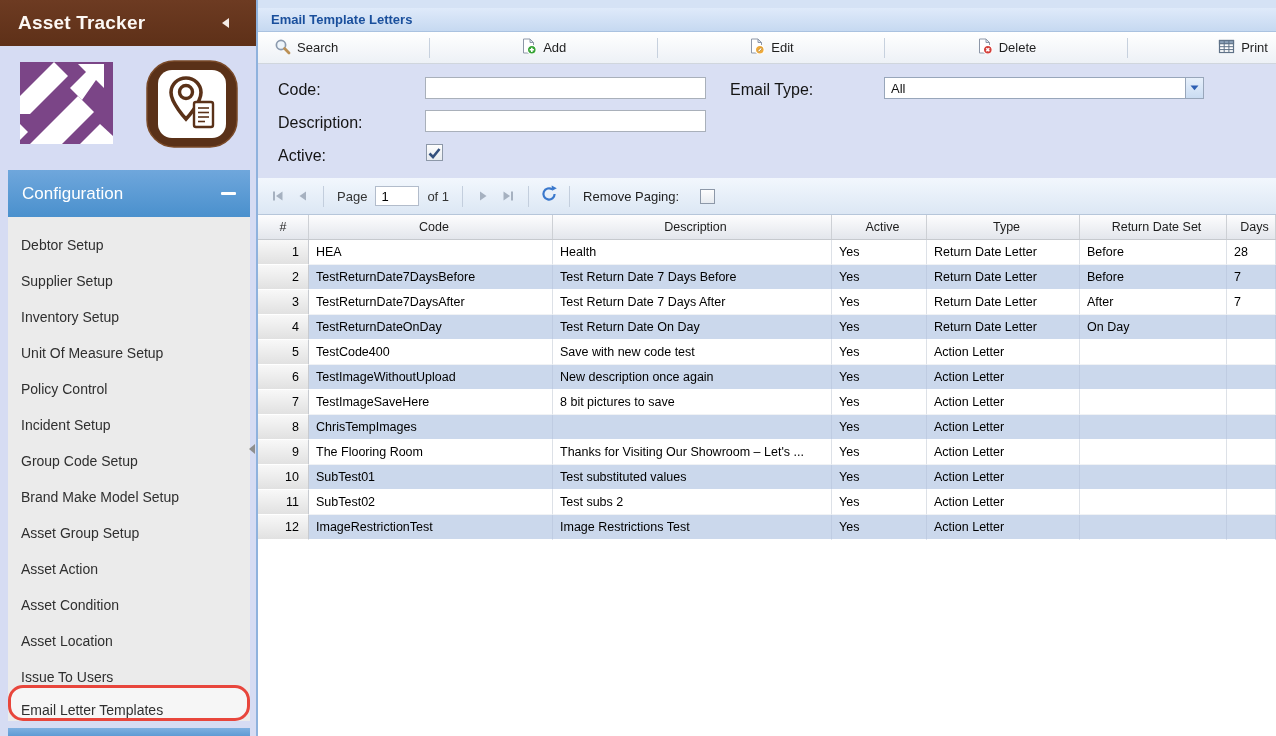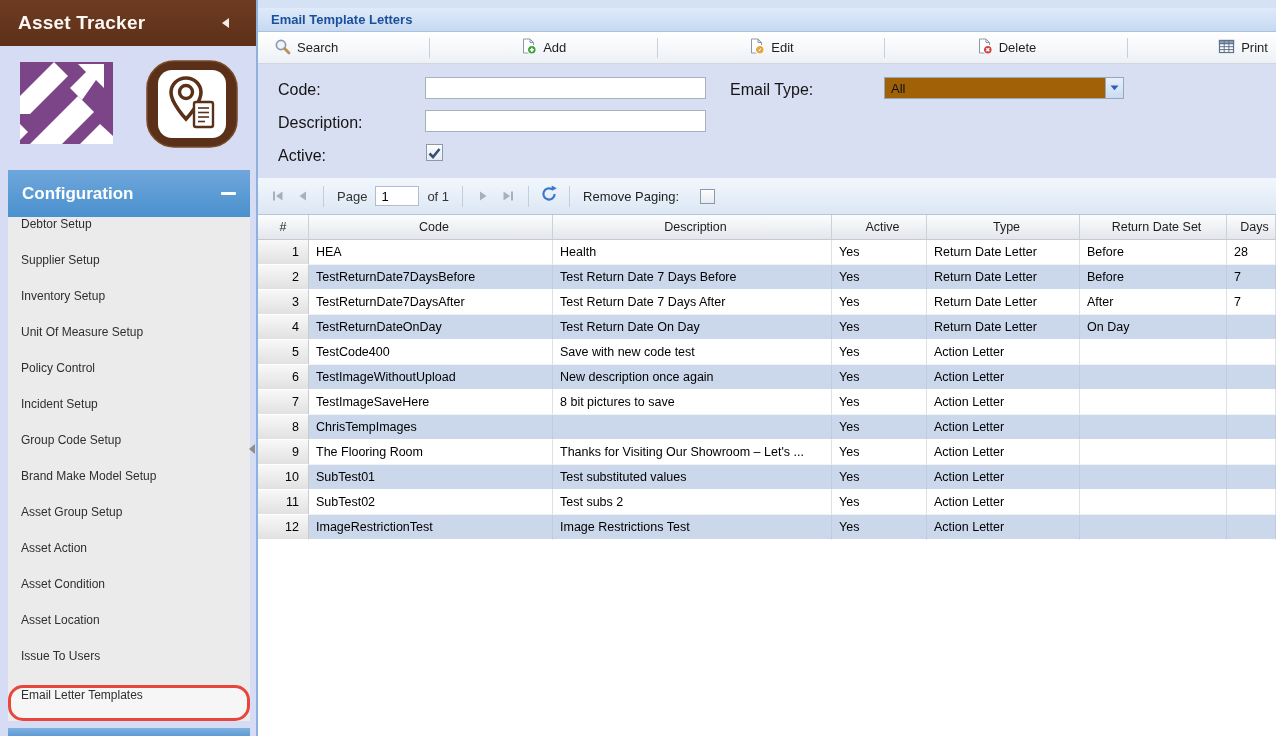--- a/index.html
+++ b/index.html
@@ -19,29 +19,29 @@
   }
   .app-title { color:#fdf8f4; font-size:19px; font-weight:600; letter-spacing:.2px; flex:1; }
   .collapse-arrow { margin-right:8px; display:flex; }
 
   .logo-purple { position:absolute; left:20px; top:62px; }
   .logo-round  { position:absolute; left:146px; top:60px; }
 
   .config-header {
     position:absolute; left:8px; top:170px; width:242px; height:47px;
     background:linear-gradient(var(--config_blue_top,#6fa7dc), var(--config_blue_bottom,#4a90cd));
-    color:#fff; font-size:17px; font-weight:bold;
+    color:#fff; font-size:17px; font-weight:normal;
     display:flex; align-items:center; justify-content:space-between; padding:0 14px;
   }
   .minus-bar { width:15px; height:3px; background:#fff; border-radius:1px; }
 
   .menu { position:absolute; left:8px; top:217px; width:242px; background:#ebebeb; }
   .menu-item {
-    height:36px; display:flex; align-items:flex-start; padding-left:13px;
-    font-size:12px; color:#2f2f2f;
+    height:36px; display:flex; align-items:flex-end; padding-left:13px;
+    font-size:14px; color:#2f2f2f;
   }
   .menu-item.selected {
     background:#f6f6f6; border:3px solid var(--highlight_red,#e8463c);
     border-radius:15px; padding-left:10px;
   }
   .next-strip {
     position:absolute; left:8px; top:728px; width:242px; height:8px;
     background:linear-gradient(#7fb0e0,#5e9bd4);
   }
 
@@ -83,22 +83,22 @@
   .inp-code { left:167px; top:13px; }
   .inp-desc { left:167px; top:46px; }
   .checkbox {
     width:17px; height:17px; background:linear-gradient(#fdfdfd,#e7ebf0);
     border:1px solid #8d98a8; display:flex; align-items:center; justify-content:center;
   }
   .checkbox .check { display:none; }
   .checkbox.checked .check { display:block; }
   .cb-active { position:absolute; left:168px; top:80px; }
   .select {
-    position:absolute; left:626px; top:13px; width:240px; height:22px;
-    background:#a16207; border:1px solid #98a6ba; display:flex;
+    position:absolute; left:626px; top:13px; width:320px; height:22px;
+    background:#ffffff; border:1px solid #98a6ba; display:flex;
   }
   .select-value { flex:1; font-size:13px; padding:3px 6px 0; color:#111; }
   .select-trigger {
     width:18px; background:linear-gradient(#e7f0fb,#cadcf2); border-left:1px solid #98a6ba;
     display:flex; align-items:center; justify-content:center;
   }
 
   
   .paging-bar {
     position:absolute; left:0; top:178px; width:1018px; height:37px;

